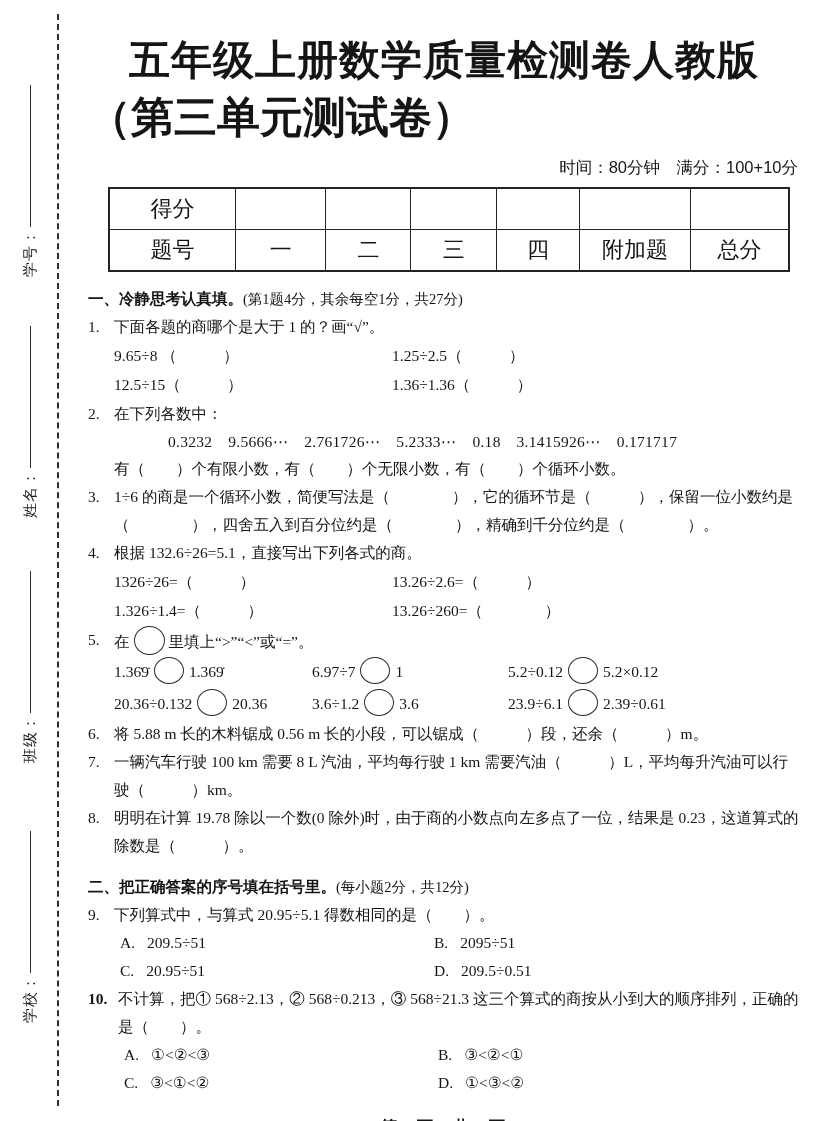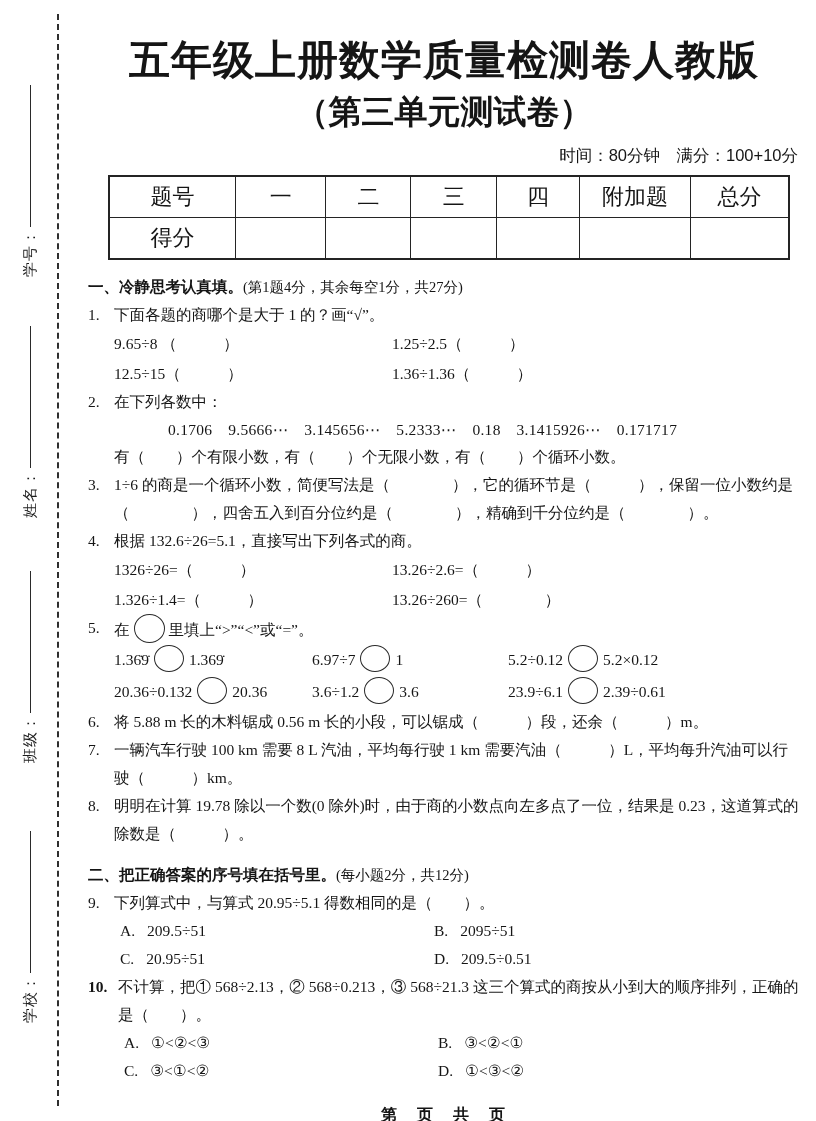--- a/index.html
+++ b/index.html
@@ -18,22 +18,22 @@
   .side-underline{display:inline-block;width:142px;height:0;border-bottom:1.6px solid #2a2a2a;margin-left:2px;}
   .f1{left:-75px;top:158px;}
   .f2{left:-75px;top:399px;}
   .f3{left:-75px;top:644px;}
   .f4{left:-75px;top:904px;}
 
   
   .content{position:absolute;left:88px;top:14px;width:712px;}
   .title{margin-top:22px;text-align:center;font-family:"Liberation Sans","DejaVu Sans",sans-serif;
     font-weight:bold;font-size:41px;line-height:1.2;letter-spacing:1px;white-space:nowrap;}
-  .subtitle{margin-top:8px;text-align:center;font-family:"Liberation Sans","DejaVu Sans",sans-serif;
-    font-weight:bold;font-size:33px;line-height:1.15;}
+  .subtitle{margin-top:8px;text-align:left;font-family:"Liberation Sans","DejaVu Sans",sans-serif;
+    font-weight:bold;font-size:43px;line-height:1.15;}
   .meta{margin-top:14px;text-align:right;font-family:"Liberation Sans","DejaVu Sans",sans-serif;
     font-weight:normal;font-size:16.5px;padding-right:2px;}
 
   
   .score-table{border-collapse:collapse;table-layout:fixed;width:682px;margin:8px 0 0 20px;
     border:2.2px solid #242424;}
   .score-table td{border:1.6px solid #242424;text-align:center;vertical-align:middle;
     font-size:22px;height:40px;padding:0;}
   .score-table col.c0{width:18.6%}.score-table col.c1{width:13.3%}
   .score-table col.c2{width:12.5%}.score-table col.c3{width:12.6%}
@@ -98,37 +98,37 @@
         <col class="c0">
           <col class="c1">
           <col class="c2">
           <col class="c3">
         <col class="c4">
           <col class="c5">
           <col class="c6">
       </colgroup>
       <tbody>
           <tr>
+        <td>得分</td>
+        <td></td>
+        <td></td>
+        <td></td>
+        <td></td>
+        <td></td>
+        <td></td>
+      </tr>
+      <tr>
         <td>题号</td>
         <td>一</td>
         <td>二</td>
         <td>三</td>
         <td>四</td>
         <td>附加题</td>
         <td>总分</td>
       </tr>
-      <tr>
-        <td>得分</td>
-        <td></td>
-        <td></td>
-        <td></td>
-        <td></td>
-        <td></td>
-        <td></td>
-      </tr>
     </tbody>
       </table>
 
     <div class="sec-heading">
       <span class="sec-bold">一、冷静思考认真填。</span><span class="sec-note">(第1题4分，其余每空1分，共27分)</span>
     </div>
 
     <div class="q">
       <span class="qnum">1.</span>
       <div class="qbody">
@@ -139,21 +139,21 @@
           <span>12.5÷15（　　　）</span>
           <span>1.36÷1.36（　　　）</span>
         </div>
       </div>
     </div>
 
     <div class="q">
       <span class="qnum">2.</span>
       <div class="qbody">
         <div class="qline">在下列各数中：</div>
-        <div class="qline indent-nums">0.1706　9.5666⋯　3.145656⋯　5.2333⋯　0.18　3.1415926⋯　0.171717</div>
+        <div class="qline indent-nums">0.3232　9.5666⋯　2.761726⋯　5.2333⋯　0.18　3.1415926⋯　0.171717</div>
         <div class="qline">有（　　）个有限小数，有（　　）个无限小数，有（　　）个循环小数。</div>
       </div>
     </div>
 
     <div class="q">
       <span class="qnum">3.</span>
       <div class="qbody">
         <div class="qline">1÷6 的商是一个循环小数，简便写法是（　　　　），它的循环节是（　　　），保留一位小数约是（　　　　），四舍五入到百分位约是（　　　　），精确到千分位约是（　　　　）。</div>
       </div>
     </div>

